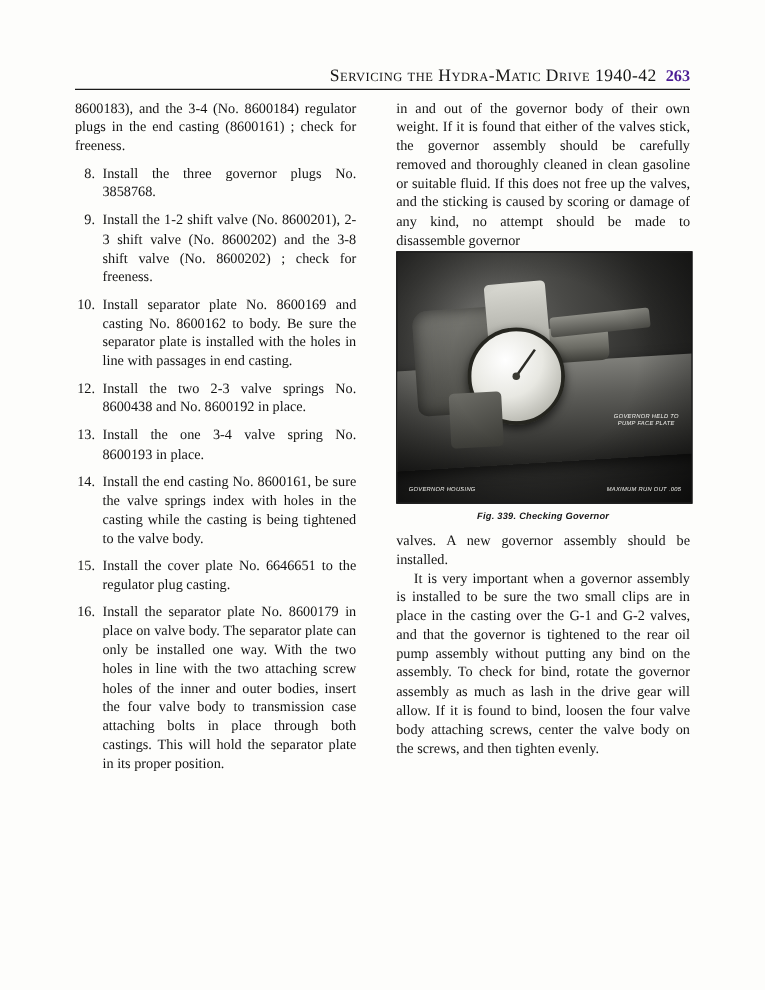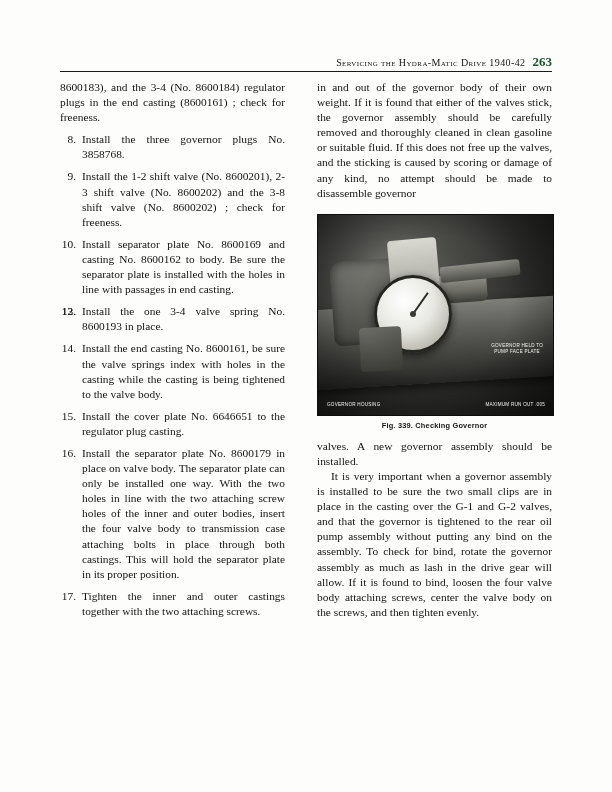--- a/index.html
+++ b/index.html
@@ -32,29 +32,29 @@
     position: absolute;
     left: 0;
     top: 0;
     width: 492px;
     height: 20px;
     text-align: right;
     white-space: nowrap;
   }
   .runhead .title {
     font-variant: small-caps;
-    font-size: 10px;
+    font-size: 14px;
     letter-spacing: 0.4px;
     color: #141414;
   }
   .runhead .pagenum {
     font-weight: bold;
     font-size: 13px;
     margin-left: 7px;
-    color: #14532d;
+    color: #4c1d95;
     font-family: Liberation Serif, serif;
   }
   .rule {
     position: absolute;
     left: 0;
     top: 19px;
     width: 492px;
     height: 1px;
     background: #1a1a1a;
   }
@@ -110,22 +110,22 @@
     font-size: 11.6px;
     font-weight: bold;
     letter-spacing: 0.3px;
     margin-top: 16px !important;
     margin-bottom: 3px !important;
     text-align: left !important;
   }
 
   
   .figure {
-    margin-top: 13px;
     margin-bottom: 9px;
+    font-style: italic;
   }
   .photo {
     position: relative;
     width: 235px;
     height: 200px;
     background: #2b2b2b;
     overflow: hidden;
     border: 1px solid #0e0e0e;
   }
   .photo .bg-grad {
@@ -270,26 +270,25 @@
 
     <div class="columns">
 
       <div class="col">
         <p class="cont-para first">8600183), and the 3-4 (No. 8600184) regulator plugs in the end casting (8600161) ; check for freeness.</p>
 
         <ol class="steps">
           <li><span class="num">8.</span><span>Install the three governor plugs No. 3858768.</span></li>
           <li><span class="num">9.</span><span>Install the 1-2 shift valve (No. 8600201), 2-3 shift valve (No. 8600202) and the 3-8 shift valve (No. 8600202) ; check for freeness.</span></li>
           <li><span class="num">10.</span><span>Install separator plate No. 8600169 and casting No. 8600162 to body. Be sure the separator plate is installed with the holes in line with passages in end casting.</span></li>
-          <li><span class="num">12.</span></li>
+          <li><span class="num">12.</span><span>Install the two 2-3 valve springs No. 8600438 and No. 8600192 in place.</span></li>
           <li><span class="num">13.</span><span>Install the one 3-4 valve spring No. 8600193 in place.</span></li>
           <li><span class="num">14.</span><span>Install the end casting No. 8600161, be sure the valve springs index with holes in the casting while the casting is being tightened to the valve body.</span></li>
           <li><span class="num">15.</span><span>Install the cover plate No. 6646651 to the regulator plug casting.</span></li>
           <li><span class="num">16.</span><span>Install the separator plate No. 8600179 in place on valve body. The separator plate can only be installed one way. With the two holes in line with the two attaching screw holes of the inner and outer bodies, insert the four valve body to transmission case attaching bolts in place through both castings. This will hold the separator plate in its proper position.</span></li>
-          <li><span class="num">17.</span><span>Tighten the inner and outer castings together with the two attaching screws.</span></li>
         </ol>
 
       </div>
 
       <div class="col">
         <p class="cont-para first">in and out of the governor body of their own weight. If it is found that either of the valves stick, the governor assembly should be carefully removed and thoroughly cleaned in clean gasoline or suitable fluid. If this does not free up the valves, and the sticking is caused by scoring or damage of any kind, no attempt should be made to disassemble governor</p>
 
         <div class="figure">
           <div class="photo">
             <div class="bg-grad"></div>

